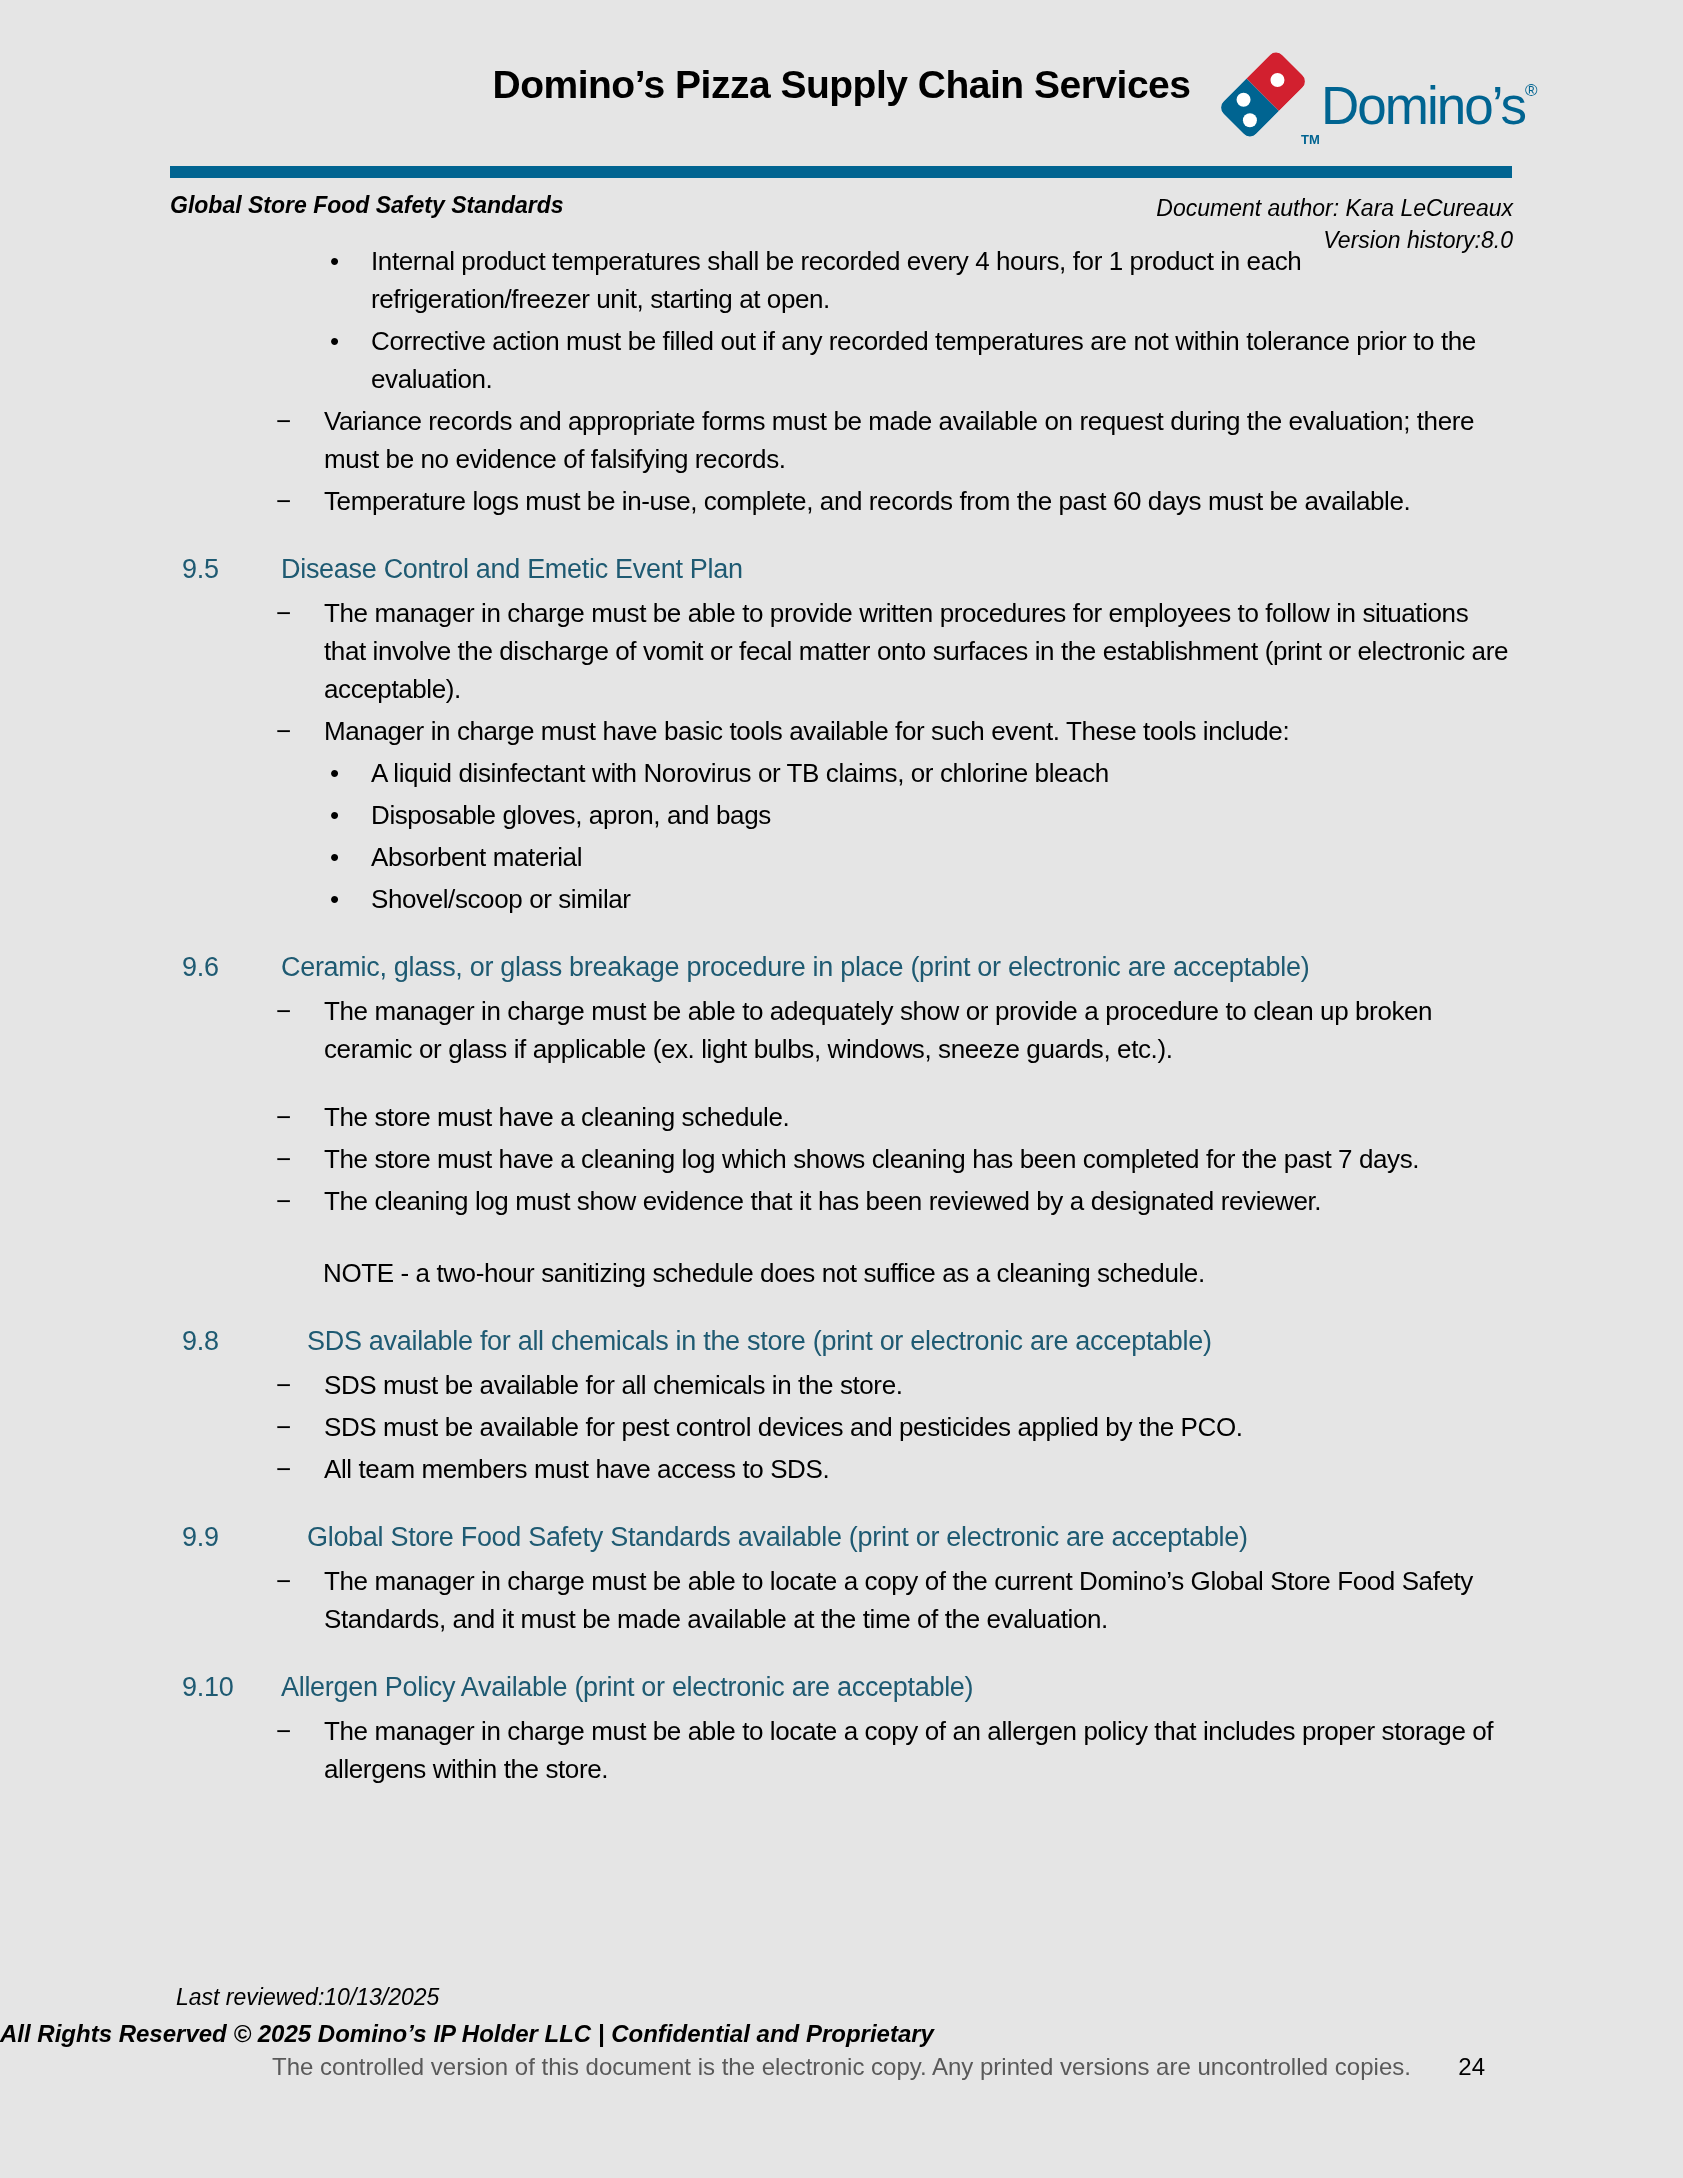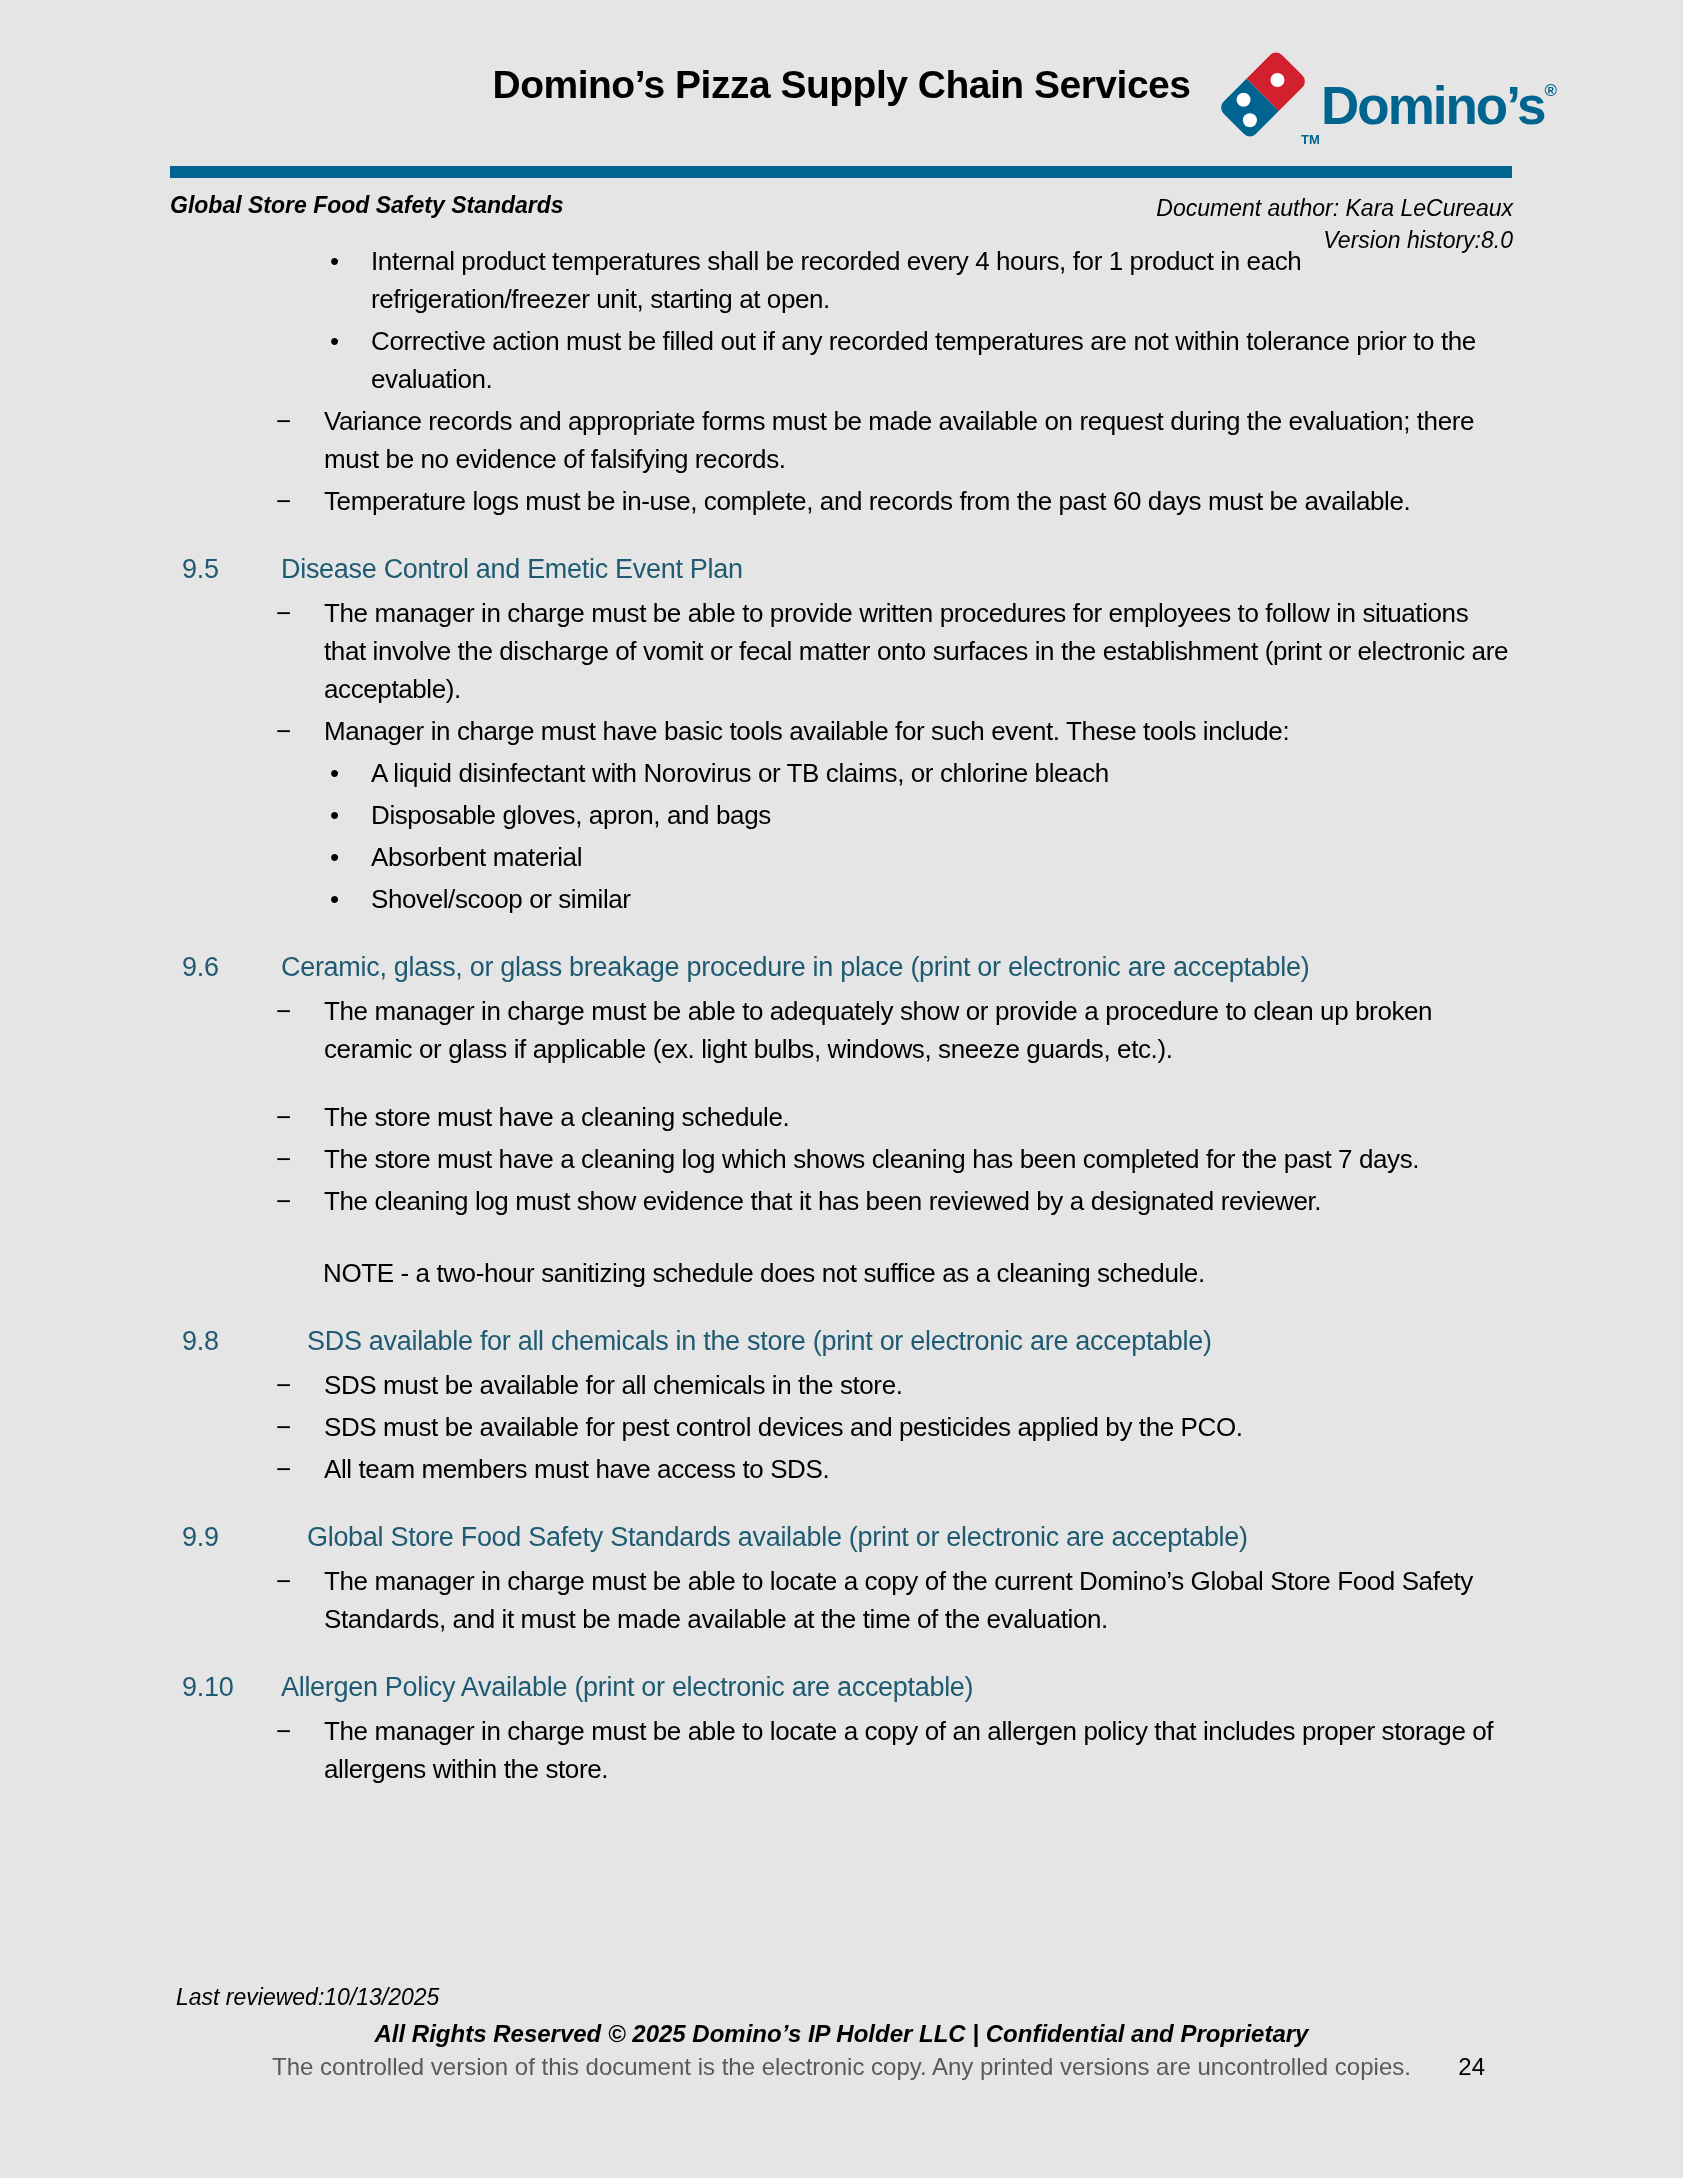--- a/index.html
+++ b/index.html
@@ -18,21 +18,21 @@
     border-radius:9px; transform:rotate(45deg); overflow:hidden;
   }
   .tile-red  { position:absolute; top:0; left:0; width:100%; height:50%; background:#d2202f; }
   .tile-blue { position:absolute; bottom:0; left:0; width:100%; height:50%; background:#006491; }
   .dot { position:absolute; background:#fff; border-radius:50%; width:14px; height:14px; }
   .dot-red   { left:16px; top:14px; }
   .dot-blue1 { left:6px;  top:10px; }
   .dot-blue2 { left:25px; top:20px; }
   .tm-label { position:absolute; left:91px; top:81px; font-size:13px; color:#006491; font-weight:bold; }
   .wordmark {
-    position:absolute; left:111px; top:24px; font-size:53px; font-weight:bold;
+    position:absolute; left:111px; top:24px; font-size:53px; font-weight:normal;
     color:#006491; letter-spacing:-2px; white-space:nowrap;
   }
   .reg-mark { font-size:17px; vertical-align:28px; letter-spacing:0; }
   .header-rule { position:absolute; top:166px; left:170px; width:1342px; height:12px; background:#006491; }
   .doc-name {
     position:absolute; top:192px; left:170px;
     font-size:23px; font-weight:bold; font-style:italic;
   }
   .doc-meta {
     position:absolute; top:192px; right:170px; text-align:right;
@@ -54,21 +54,21 @@
   .section { margin-top:30px; }
   .section-head {
     display:flex; color:#1e5a72; font-size:27px; letter-spacing:-0.3px;
     margin:0 0 6px 12px; line-height:38px;
   }
   .sec-num { flex:0 0 auto; width:99px; }
   .section.indented .sec-title { margin-left:26px; }
   
   .footer-reviewed { position:absolute; left:176px; top:1984px; font-size:23px; font-style:italic; }
   .footer-rights {
-    position:absolute; left:0; top:2020px; width:1683px; text-align:center;
+    position:absolute; left:0; top:2020px; width:1683px; 
     font-size:24px; font-style:italic; font-weight:bold;
   }
   .footer-controlled {
     position:absolute; left:0; top:2053px; width:1683px; text-align:center;
     font-size:24px; color:#595959;
   }
   .footer-page { position:absolute; right:198px; top:2053px; font-size:24px; color:#000; }
 </style>
 </head>
 <body>

